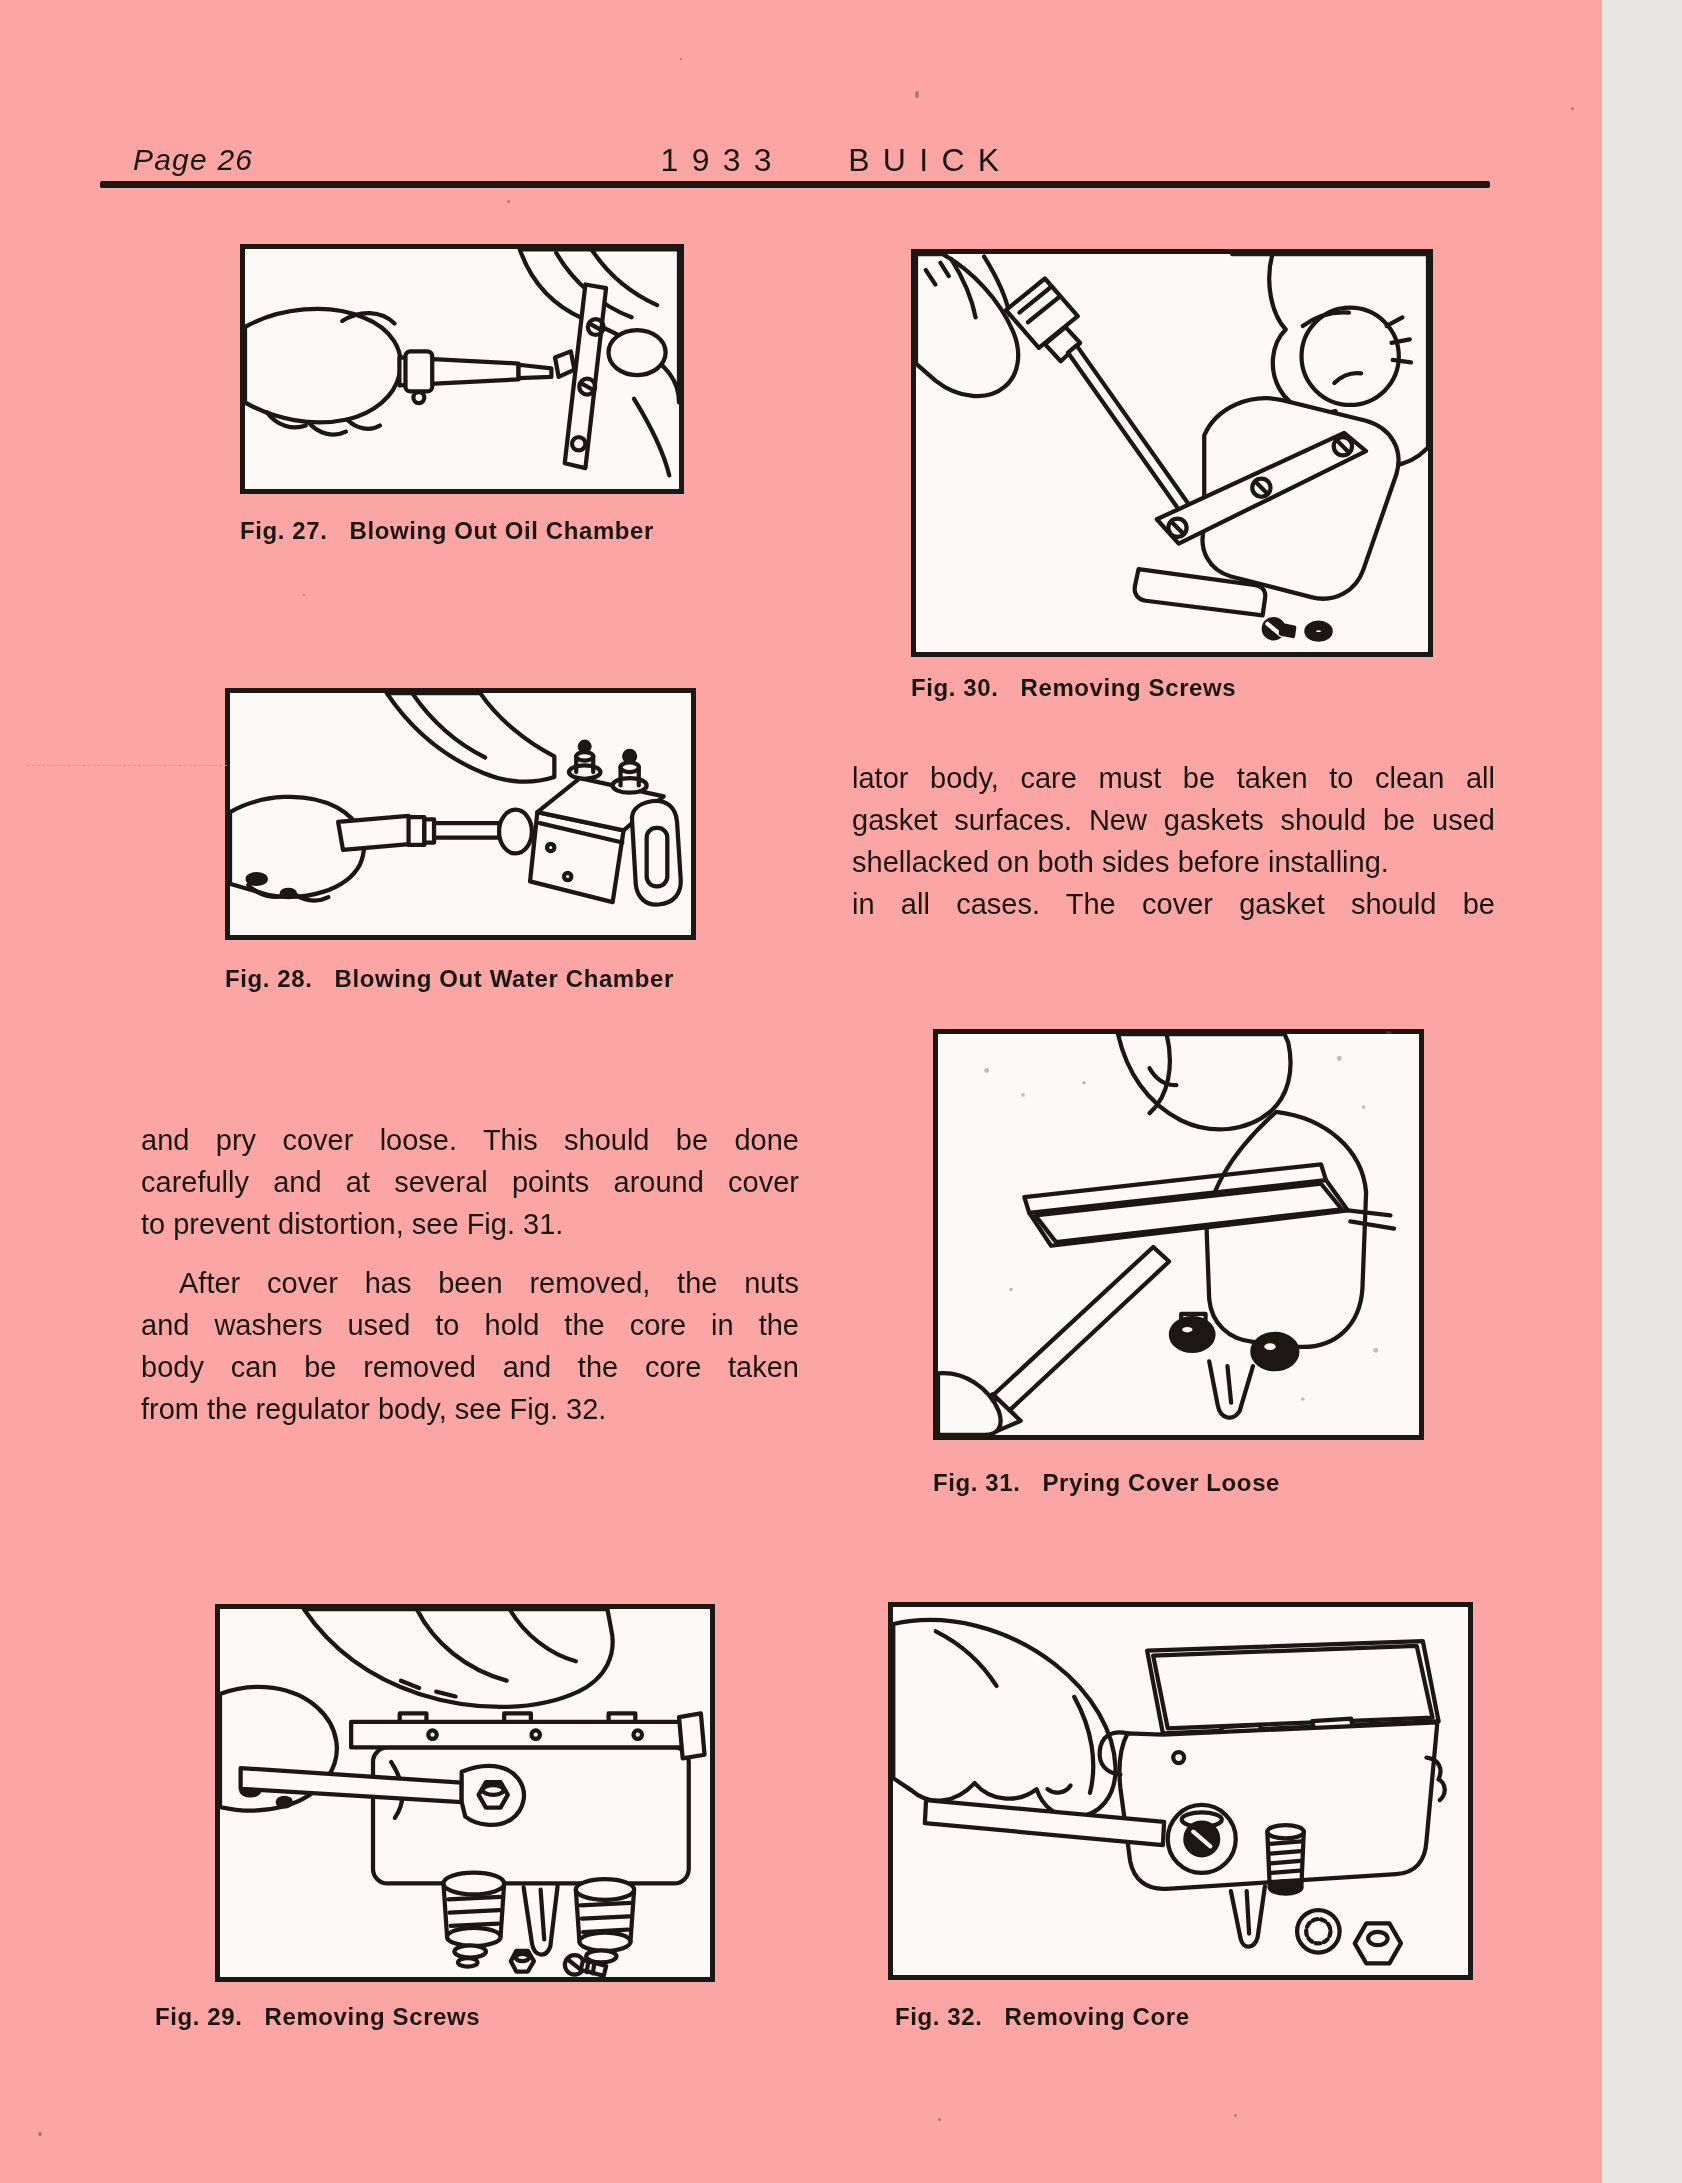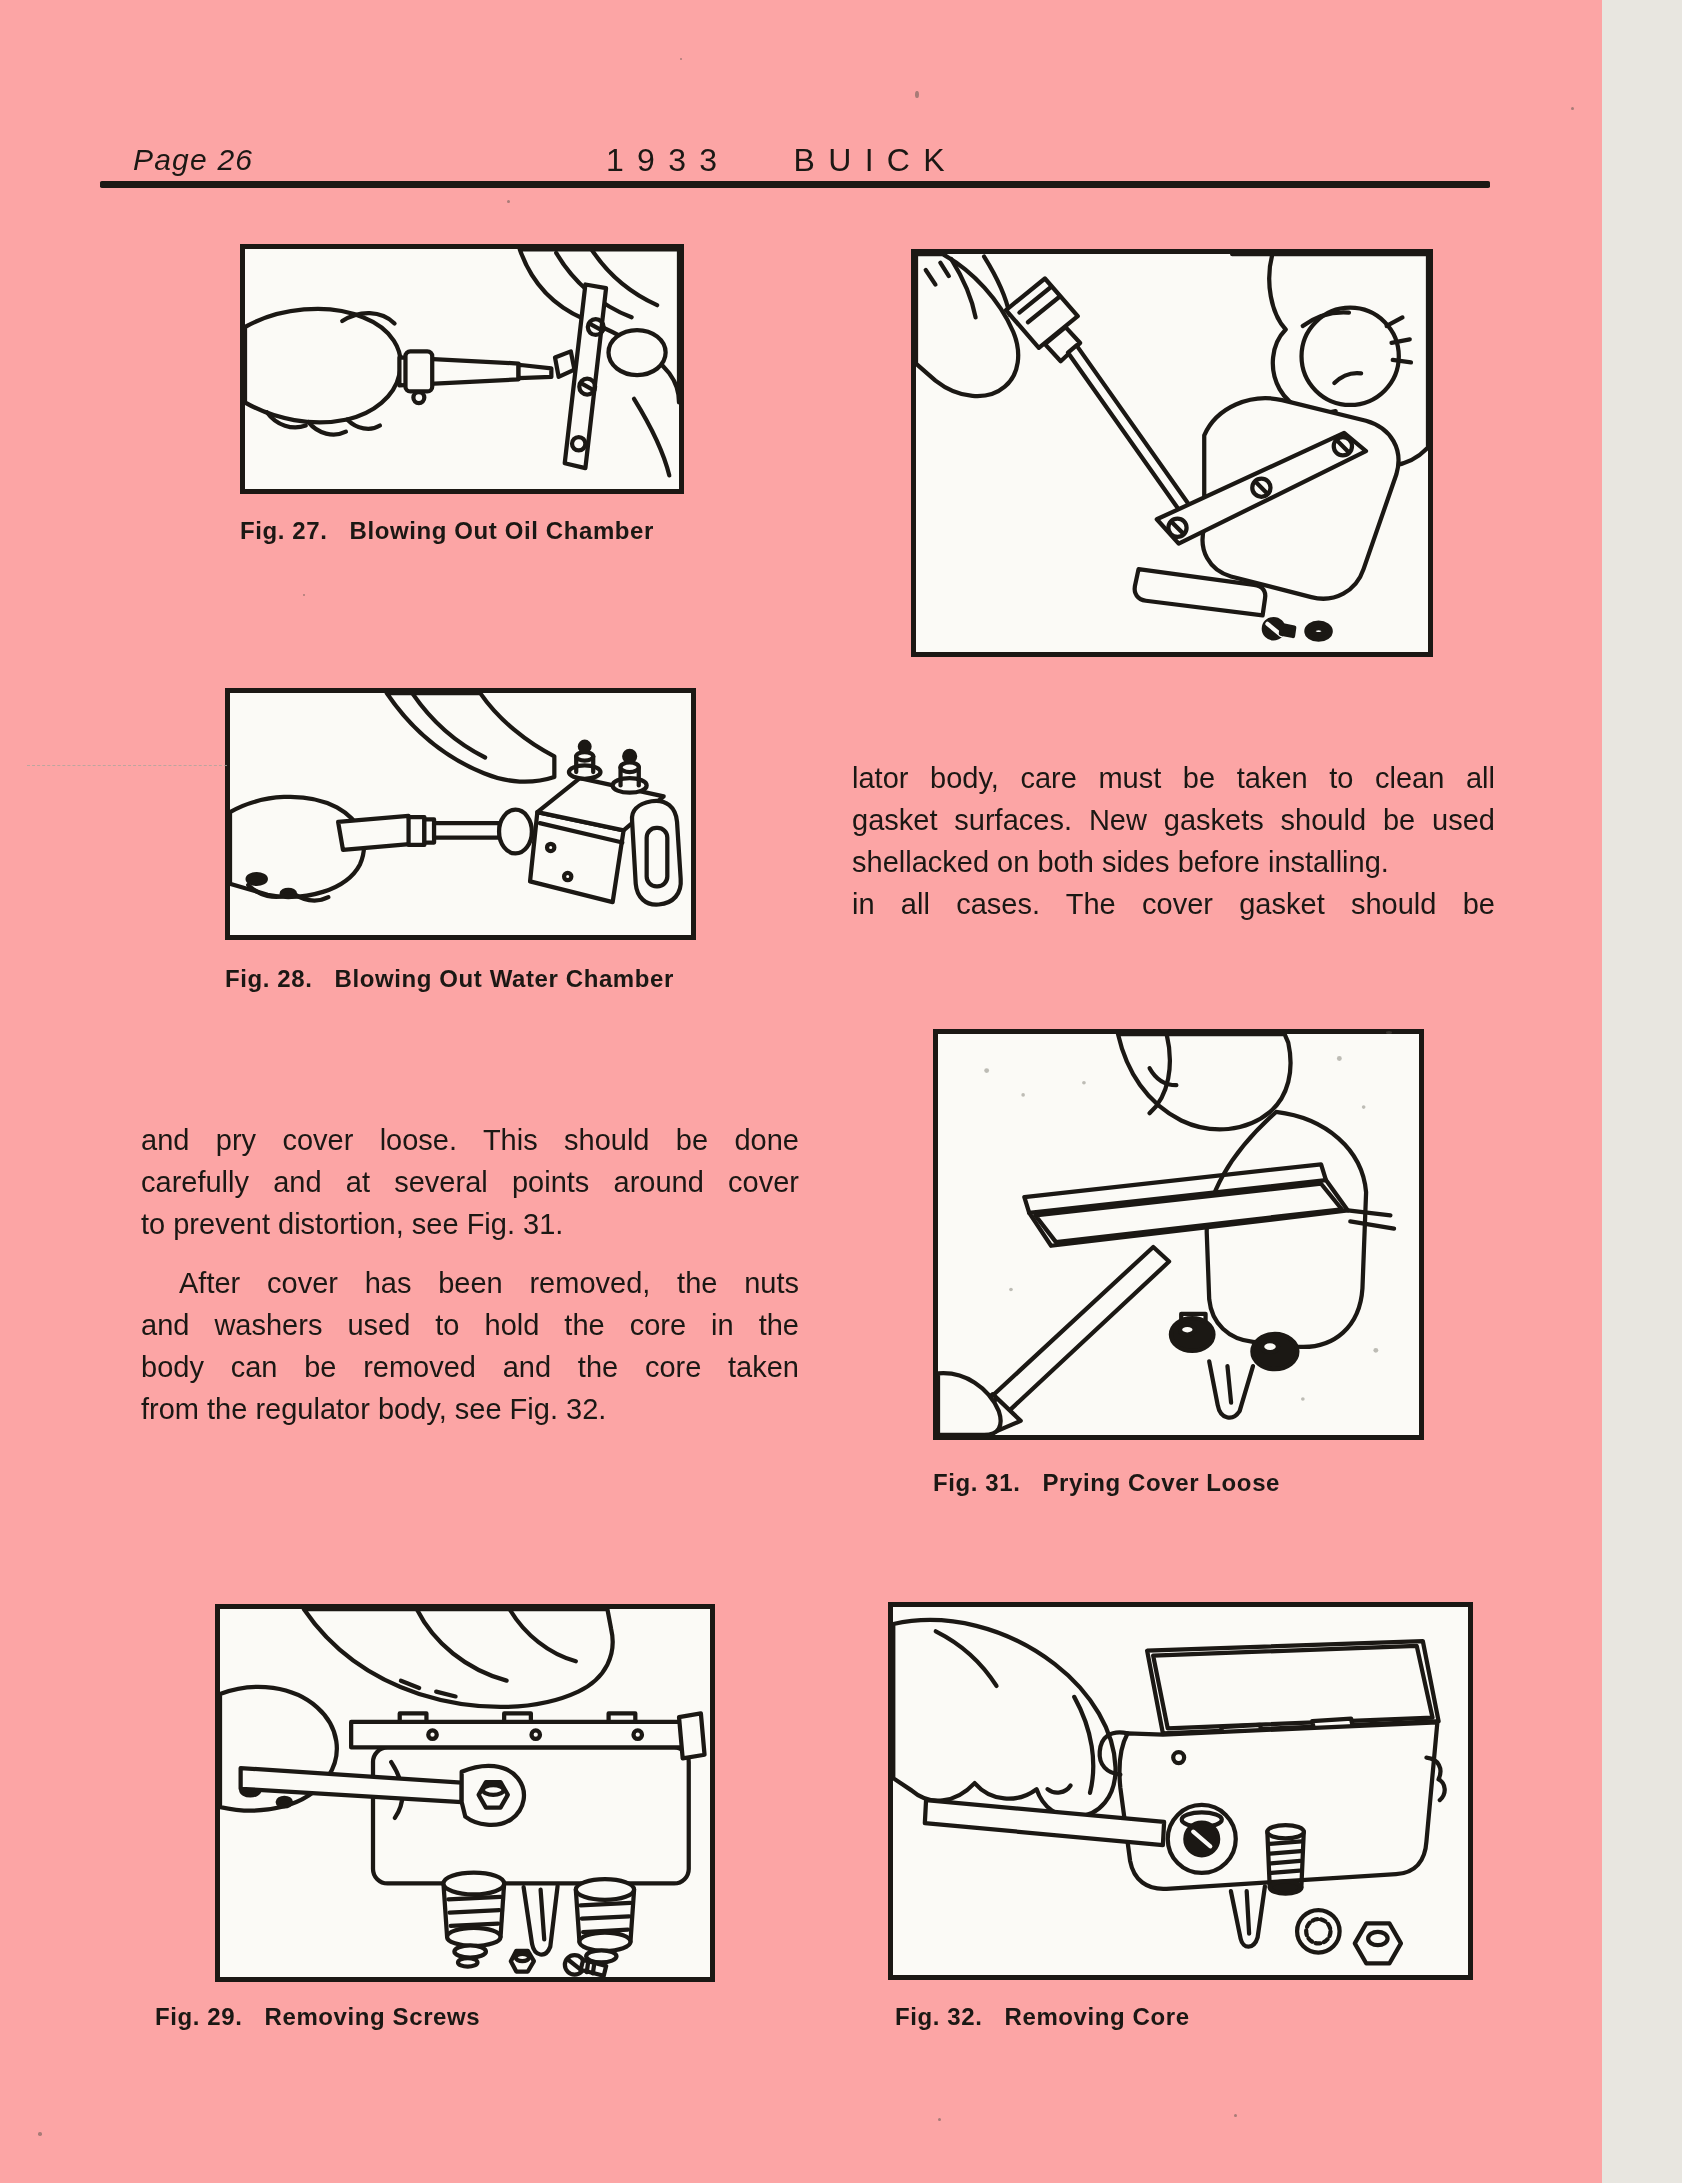--- a/index.html
+++ b/index.html
@@ -10,21 +10,21 @@
     font-family:Liberation Sans, sans-serif;
     color:#1b1814;
     overflow:hidden;
   }
   .hdr-page{
     position:absolute;left:133px;top:143px;
     font-style:italic;font-size:30px;letter-spacing:1.2px;
   }
   .hdr-title{
     position:absolute;left:606px;top:142px;width:461px;
-    font-size:32px;
+    text-align:center;font-size:32px;
     letter-spacing:13.3px;word-spacing:41px;
   }
   .hdr-rule{
     position:absolute;left:100px;top:181px;width:1390px;height:6.7px;
     background:#1b1814;border-radius:1.8px;
   }
   .figbox{
     position:absolute;border:5.5px solid #1b1814;background:#fbfaf6;
     box-sizing:border-box;margin:0;
   }
@@ -135,20 +135,23 @@
       </g>
       <g>
         <circle class="fi" cx="588" cy="616" r="16"></circle>
         <line class="fw" x1="578" y1="608" x2="600" y2="626" stroke-width="6"></line>
         <polygon class="fi" points="602,610 622,614 620,628 600,624"></polygon>
         <ellipse class="fi" cx="662" cy="620" rx="20" ry="14"></ellipse>
         <ellipse class="fp" cx="662" cy="620" rx="8" ry="5"></ellipse>
       </g>
     </svg>
   </figure>
+  <div class="caption" style="left:911px;top:674px;width:522px;">
+    <span class="cap-label">Fig. 30.</span><span class="cap-title">Removing Screws</span>
+  </div>
 
   <figure class="figbox" style="left:225px;top:688px;width:471px;height:252px;">
     <svg viewBox="0 0 759 398">
       <g>
         <path class="fp" d="M258,0 C300,62 354,106 418,132 C456,148 498,150 534,138 L534,104 C490,82 442,44 412,0 Z"></path>
         <path d="M300,0 C330,44 372,82 420,106"></path>
       </g>
       <g>
         <path class="fp" d="M0,196 C52,166 126,162 176,188 C216,210 230,246 214,282 C192,324 124,344 62,332 L0,314 Z"></path>
         <path d="M30,316 C48,334 74,340 96,332"></path>

